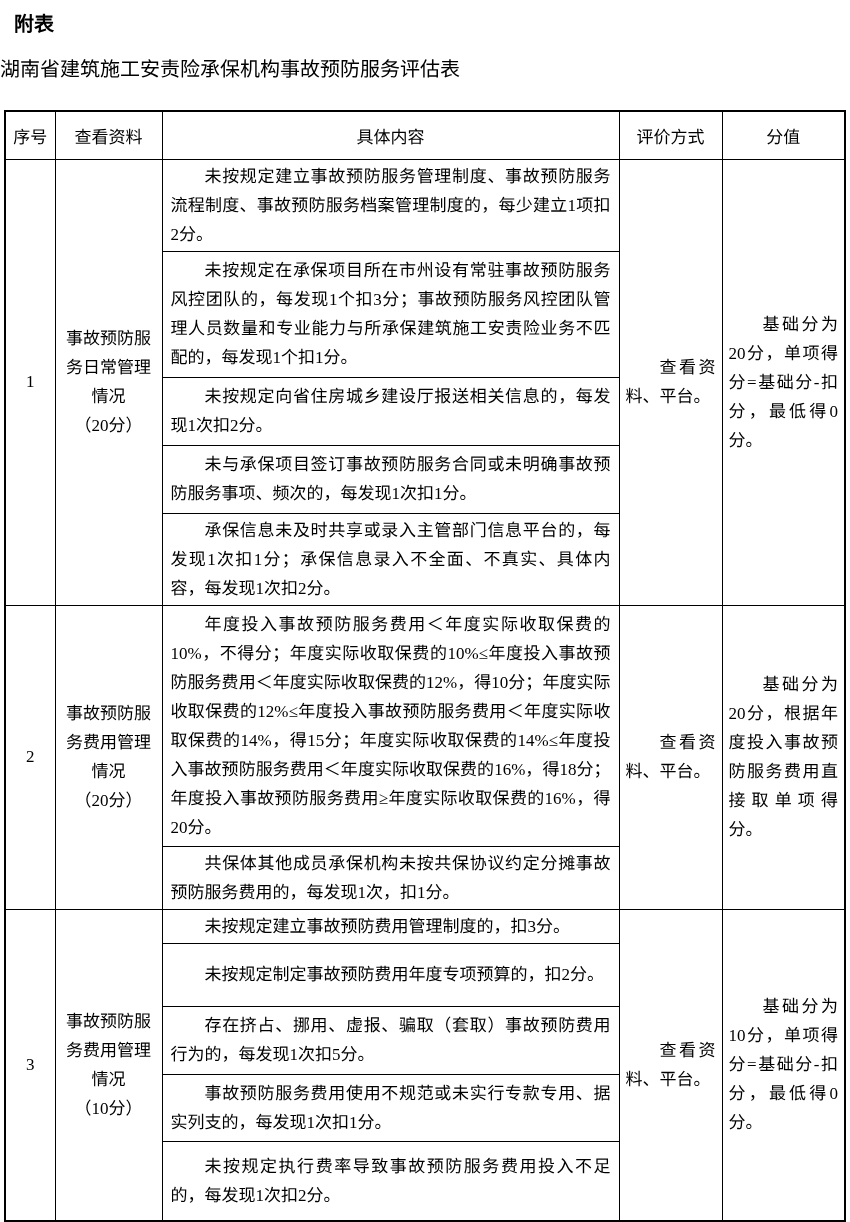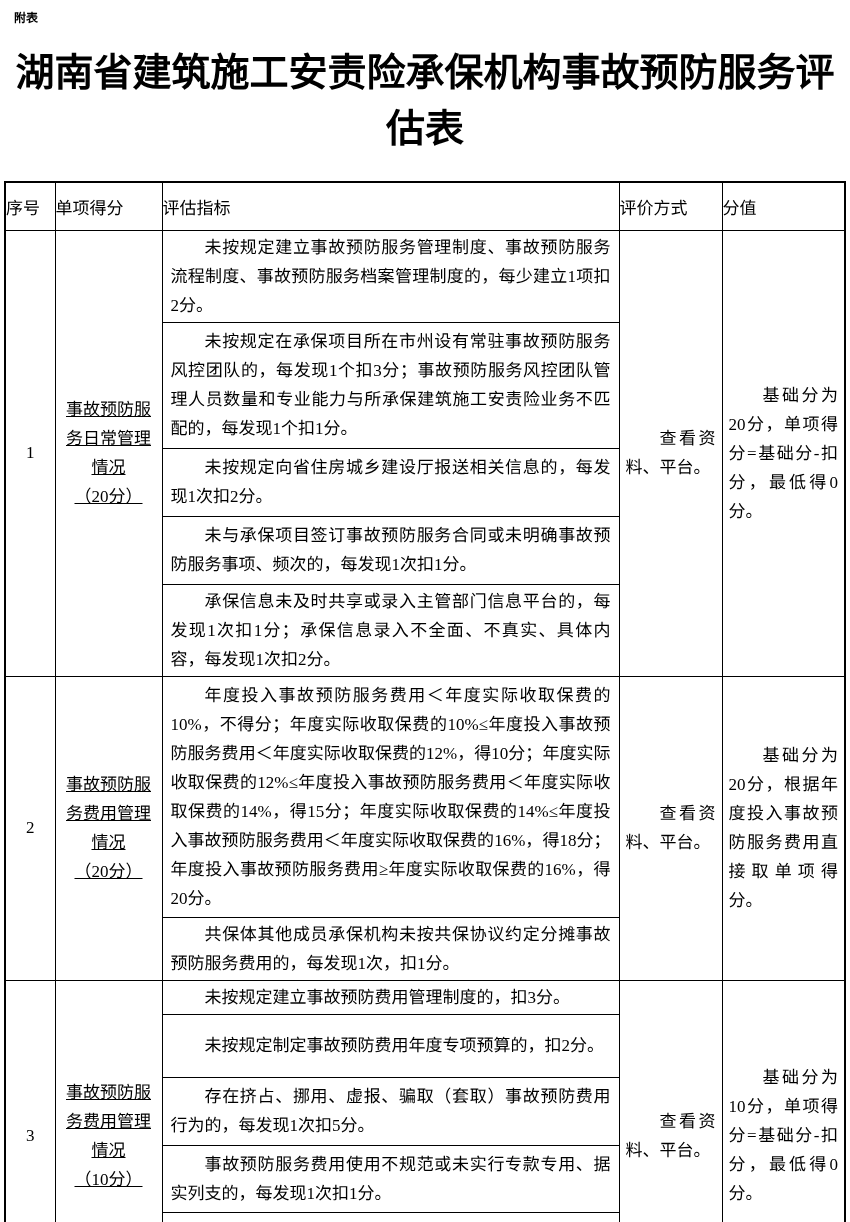--- a/index.html
+++ b/index.html
@@ -7,55 +7,54 @@
   body {
     width: 850px;
     height: 1222px;
     color: #000000;
     font-family: "Liberation Serif", "DejaVu Serif", serif;
     overflow: hidden;
   }
   .annex-label {
     font-family: "Liberation Sans", "DejaVu Sans", sans-serif;
     font-weight: 700;
-    font-size: 12px;
+    font-size: 20px;
     margin: 8px 0 0 14px;
   }
   .doc-title {
-    text-align: center;
-    font-size: 39px;
-    font-weight: 700;
+    text-align: left;
+    font-size: 20px;
+    font-weight: 400;
     margin-top: 16px;
     font-family: "Liberation Serif", "DejaVu Serif", serif;
   }
   table.eval {
     border-collapse: collapse;
     table-layout: fixed;
     width: 840px;
     margin: 28px auto 0;
     border: 2px solid #000000;
   }
   .eval th, .eval td {
     border: 1px solid #000000;
     vertical-align: middle;
     font-size: 17px;
   }
   .eval th {
     height: 48px;
     font-weight: 400;
-    text-align: left;
+    text-align: center;
   }
   td.seq {
     text-align: center;
   }
   td.ind {
     text-align: center;
     line-height: 29px;
     padding: 0 4px;
-    text-decoration: underline;
   }
   td.content {
     text-align: justify;
     line-height: 29px;
     padding: 2px 8px;
     text-indent: 2em;
   }
   td.method, td.score {
     text-align: justify;
     line-height: 29px;
@@ -74,22 +73,22 @@
   <colgroup>
     <col style="width:50px">
     <col style="width:107px">
     <col style="width:457px">
     <col style="width:103px">
     <col style="width:123px">
   </colgroup>
   <thead>
     <tr>
       <th>序号</th>
-      <th>单项得分</th>
-      <th>评估指标</th>
+      <th>查看资料</th>
+      <th>具体内容</th>
       <th>评价方式</th>
       <th>分值</th>
     </tr>
   </thead>
   <tbody>
 
     <tr style="height:88px">
       <td class="seq" rowspan="5">1</td>
       <td class="ind" rowspan="5">
         <div>事故预防服务日常管理情况</div>

